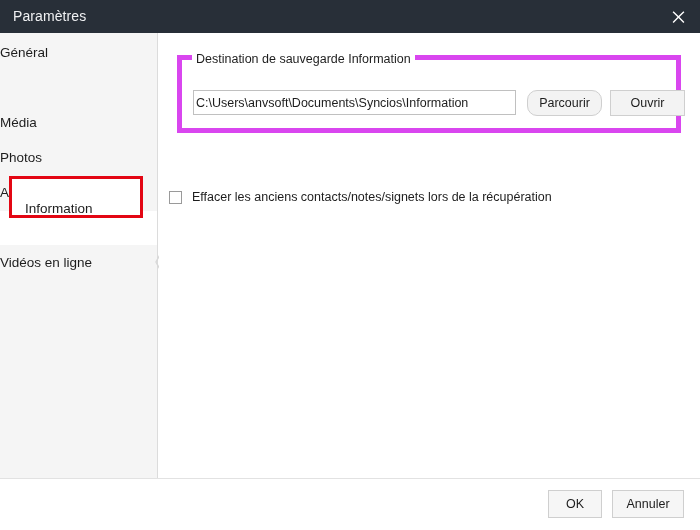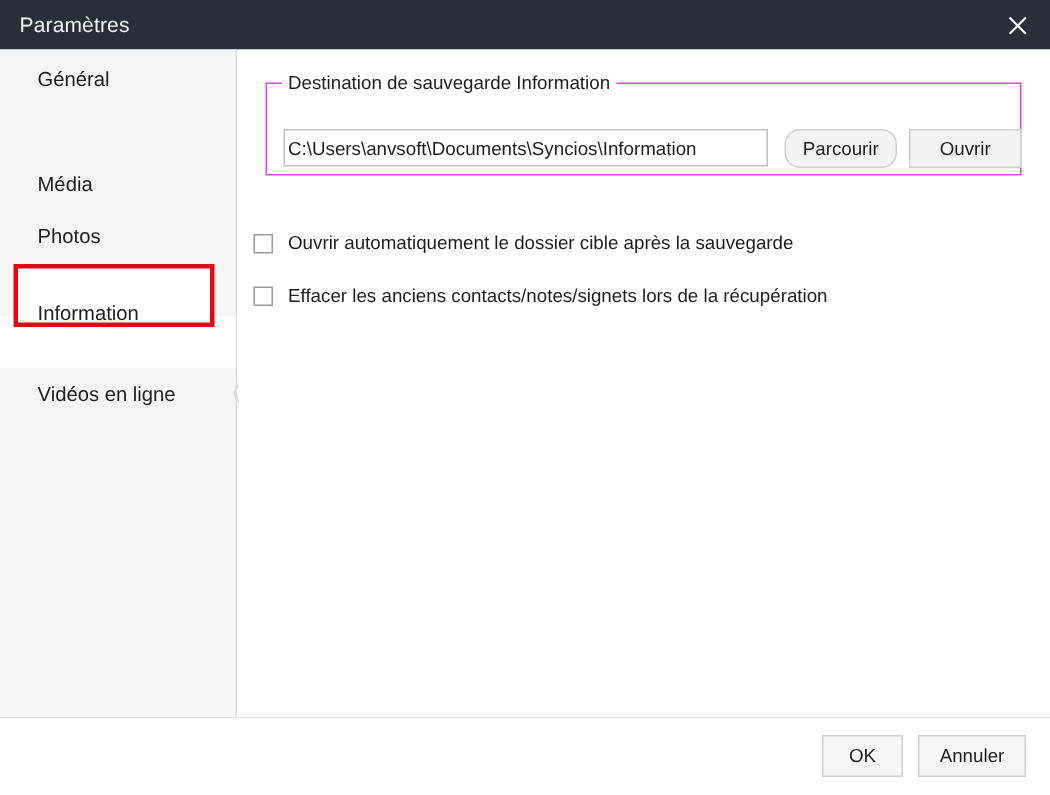--- a/index.html
+++ b/index.html
@@ -58,21 +58,20 @@
     background: #f5f5f5;
     border-right: 1px solid #dcdcdc;
     box-sizing: border-box;
   }
   .nav-item {
     position: absolute;
     left: 0;
     width: 157px;
     height: 34px;
     line-height: 34px;
-    padding-left: 25px;
     box-sizing: border-box;
     font-size: 13.5px;
     color: #1d1d1d;
     white-space: nowrap;
     cursor: pointer;
   }
   .nav-item.selected {
     background: #ffffff;
   }
 
@@ -114,22 +113,22 @@
   .content {
     position: absolute;
     left: 159px; top: 33px;
     width: 541px; height: 445px;
     background: #ffffff;
   }
 
   .groupbox {
     position: absolute;
     left: 18px; top: 22px;
-    width: 504px; height: 62px;
-    border: 1px solid #d946ef;
+    width: 504px; height: 78px;
+    border: 5px solid #d946ef;
     box-sizing: border-box;
   }
   .groupbox-legend {
     position: absolute;
     left: 10px; top: -8px;
     background: #ffffff;
     padding: 0 4px;
     font-size: 12.5px;
     color: #1d1d1d;
     white-space: nowrap;
@@ -254,24 +253,20 @@
 
   <div class="content">
 
     <div class="groupbox">
       <div class="groupbox-legend">Destination de sauvegarde Information</div>
       <input class="path-input" type="text" value="C:\Users\anvsoft\Documents\Syncios\Information" style="">
       <div class="btn btn-browse">Parcourir</div>
       <div class="btn btn-open">Ouvrir</div>
     </div>
 
-    <div class="checkrow checkrow-1">
-      <span class="checkbox"></span>
-      <span class="checkrow-label">Ouvrir automatiquement le dossier cible après la sauvegarde</span>
-    </div>
 
     <div class="checkrow checkrow-2">
       <span class="checkbox"></span>
       <span class="checkrow-label">Effacer les anciens contacts/notes/signets lors de la récupération</span>
     </div>
 
   </div>
 
   <div class="footer-sep"></div>
   <div class="footer">

